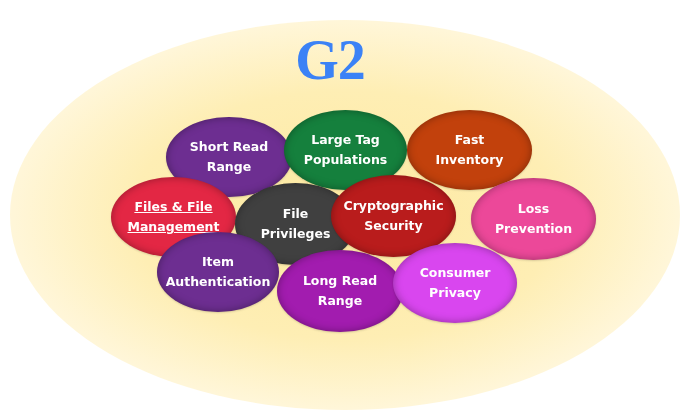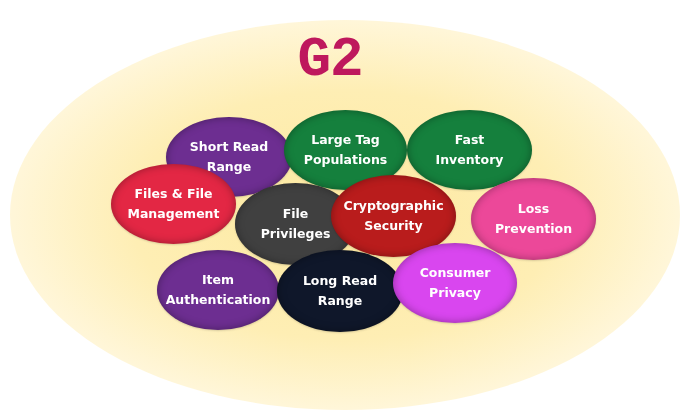--- a/index.html
+++ b/index.html
@@ -8,23 +8,23 @@
     background: #ffffff;
     font-family: "DejaVu Sans", sans-serif;
   }
   .glow {
     position: absolute; left: 10px; top: 20px; width: 670px; height: 390px;
     border-radius: 50%;
     background: radial-gradient(ellipse at center, #fde9a0 0%, #feeeb4 45%, #fff6d8 70%, rgba(255,255,255,0) 100%);
   }
   .title {
     position: absolute; left: 280px; top: 28px; width: 100px; text-align: center;
-    font-family: Liberation Mono, monospace; font-weight: bold;
+    font-family: Liberation Serif, serif; font-weight: bold;
     font-size: 56px; letter-spacing: -1px; line-height: 64px;
-    color: #be185d;
+    color: #3b82f6;
   }
   .bubble {
     position: absolute; border-radius: 50%;
     display: flex; align-items: center; justify-content: center; text-align: center;
     color: #ffffff; font-weight: bold; font-size: 12.5px; line-height: 20px;
     box-shadow: inset 0 0 8px rgba(0,0,0,0.35), 0 1px 2px rgba(0,0,0,0.15);
   }
   .bubble span { display: block; white-space: pre-line; }
 </style>
 </head>
@@ -35,44 +35,44 @@
 <div class="title">G2</div>
 
 <div class="bubble" style="left:166px;top:117px;width:126px;height:80px;background:#6d2e91;z-index:2;">
   <span>Short Read
 Range</span>
 </div>
 <div class="bubble" style="left:284px;top:110px;width:123px;height:80px;background:#15803d;z-index:3;">
   <span>Large Tag
 Populations</span>
 </div>
-<div class="bubble" style="left:407px;top:110px;width:125px;height:80px;background:#15803d;z-index:2;">
+<div class="bubble" style="left:407px;top:110px;width:125px;height:80px;background:#c2410c;z-index:2;">
   <span>Fast
 Inventory</span>
 </div>
-<div class="bubble" style="left:111px;top:164px;width:125px;height:80px;background:#e32744;z-index:4;">
+<div class="bubble" style="left:111px;top:177px;width:125px;height:80px;background:#e32744;z-index:4;text-decoration:underline;">
   <span>Files &amp; File
 Management</span>
 </div>
 <div class="bubble" style="left:235px;top:183px;width:121px;height:82px;background:#404040;z-index:5;">
   <span>File
 Privileges</span>
 </div>
 <div class="bubble" style="left:331px;top:175px;width:125px;height:82px;background:#b91c1c;z-index:6;">
   <span>Cryptographic
 Security</span>
 </div>
 <div class="bubble" style="left:471px;top:178px;width:125px;height:82px;background:#ec4899;z-index:7;">
   <span>Loss
 Prevention</span>
 </div>
-<div class="bubble" style="left:157px;top:250px;width:122px;height:80px;background:#6d2e91;z-index:8;">
+<div class="bubble" style="left:157px;top:232px;width:122px;height:80px;background:#6d2e91;z-index:8;">
   <span>Item
 Authentication</span>
 </div>
-<div class="bubble" style="left:277px;top:250px;width:126px;height:82px;background:#0f172a;z-index:9;">
+<div class="bubble" style="left:277px;top:250px;width:126px;height:82px;background:#a21caf;z-index:9;">
   <span>Long Read
 Range</span>
 </div>
 <div class="bubble" style="left:393px;top:243px;width:124px;height:80px;background:#d946ef;z-index:10;">
   <span>Consumer
 Privacy</span>
 </div>
 
 </body></html>

